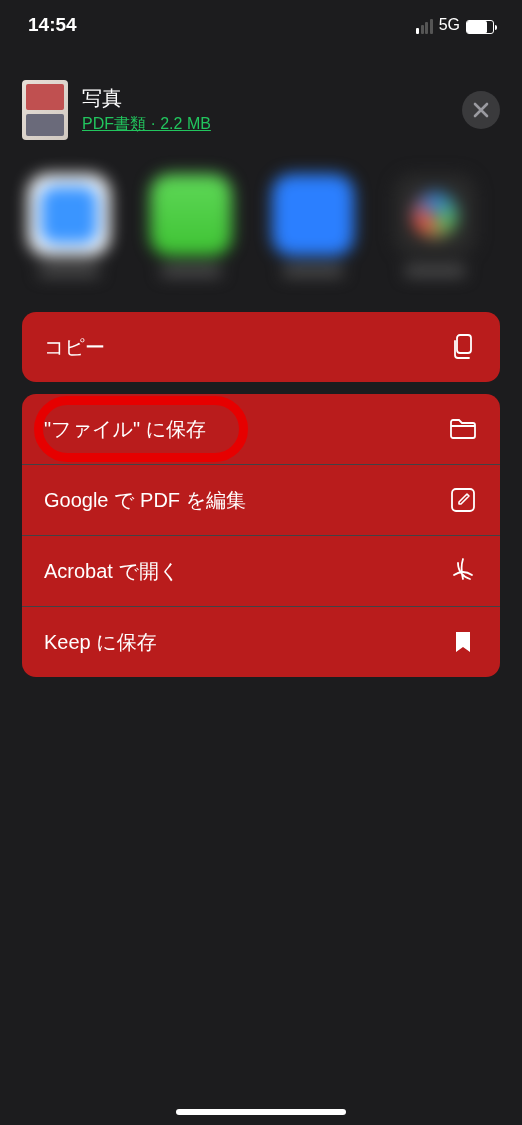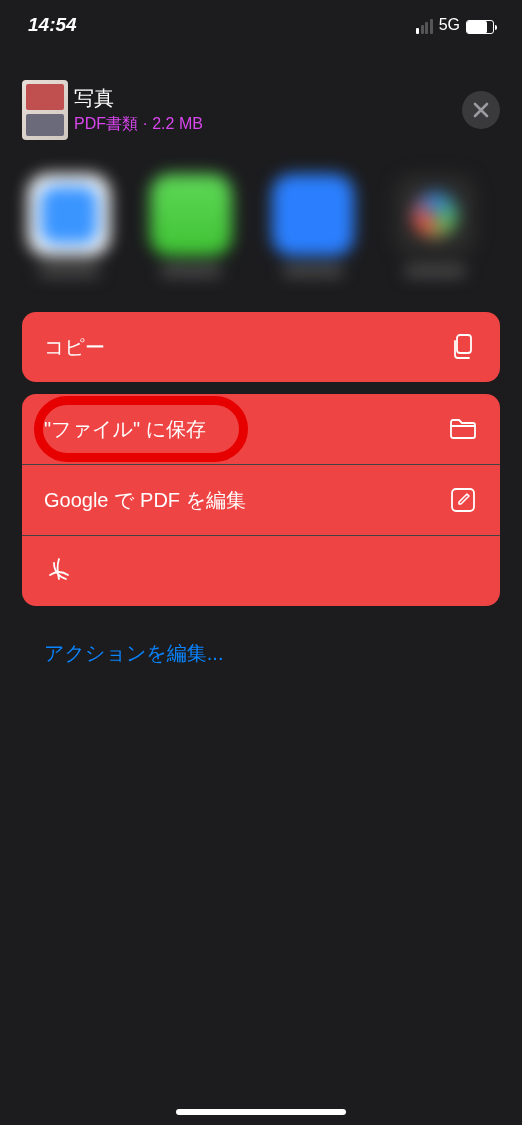--- a/index.html
+++ b/index.html
@@ -12,50 +12,50 @@
       position: relative;
     }
     .status-bar {
       height: 50px;
       display: flex;
       justify-content: space-between;
       align-items: center;
       padding: 0 28px;
       color: #fff;
     }
-    .status-time { font-size: 19px; font-weight: 600; font-style: italic; }
+    .status-time { font-size: 19px; font-weight: 600; }
     .status-right { display: flex; align-items: flex-end; gap: 6px; }
     .signal-bars { display: flex; align-items: flex-end; gap: 1.5px; }
     .bar { width: 3px; background: #fff; border-radius: 1px; }
     .bar.dim { background: #555; }
     .b1 { height: 6px; } .b2 { height: 9px; } .b3 { height: 12px; } .b4 { height: 15px; }
     .net-label { font-size: 16px; color: #fff; }
     .battery { width: 28px; height: 14px; border: 1.5px solid #fff; border-radius: 3px; position: relative; }
     .battery::after { content: ""; position: absolute; right: -4px; top: 3.5px; width: 2.5px; height: 5px; background: #fff; border-radius: 0 2px 2px 0; }
     .battery-fill { width: 75%; height: 100%; background: #fff; border-radius: 1.5px; }
 
     .header {
       display: flex;
       align-items: center;
       padding: 30px 22px 20px;
-      gap: 6px;
+      gap: 14px;
     }
     .thumb {
       width: 46px;
       height: 60px;
       background: linear-gradient(135deg, #e8e0d8 0%, #d0c8c0 100%);
       border-radius: 4px;
       position: relative;
       overflow: hidden;
     }
     .thumb::before { content: ""; position: absolute; top: 4px; left: 4px; right: 4px; height: 26px; background: #c05050; border-radius: 2px; }
     .thumb::after { content: ""; position: absolute; bottom: 4px; left: 4px; right: 4px; height: 22px; background: #6a6a7a; border-radius: 2px; }
     .header-text { flex: 1; }
     .header-title { color: #fff; font-size: 20px; font-weight: 400; margin-bottom: 2px; }
-    .header-sub { color: #d946ef; font-size: 16px; }
+    .header-sub { color: #22c55e; font-size: 16px; text-decoration: underline; }
     .close-btn {
       width: 38px; height: 38px; border-radius: 50%;
       background: #3a3a3c; display: flex; align-items: center; justify-content: center;
       cursor: pointer;
     }
 
     .apps-row {
       display: flex;
       gap: 40px;
       padding: 14px 28px 36px;
@@ -69,21 +69,21 @@
     .app-label { width: 60px; height: 10px; background: #555; border-radius: 3px; }
     .app1 { background: #fff; position: relative; }
     .app1::after { content: ""; position: absolute; inset: 12px; background: #3a95ff; border-radius: 14px; }
     .app2 { background: linear-gradient(#5fd858, #3ec233); }
     .app3 { background: #2b7fff; }
     .app4 { background: #2a2a2a; position: relative; }
     .app4::after { content: ""; position: absolute; inset: 18px; background: conic-gradient(#2d7dd2, #5ab85a 120deg, #e84d3d 240deg, #2d7dd2 360deg); border-radius: 50%; }
 
     .actions { padding: 0 22px; }
     .card {
-      background: #ef4444;
+      background: #b91c1c;
       border-radius: 14px;
       margin-bottom: 12px;
       overflow: hidden;
     }
     .action-row {
       display: flex;
       align-items: center;
       justify-content: space-between;
       padding: 20px 22px;
       cursor: pointer;
@@ -204,24 +204,32 @@
     <div class="action-row">
       <span class="action-label">Google で PDF を編集</span>
       <span class="action-icon">
         <svg width="26" height="26" viewBox="0 0 26 26" fill="none">
             <rect x="2" y="2" width="22" height="22" rx="4" stroke="#fff" stroke-width="1.8"></rect>
             <path d="M17 7l2 2-8 8H9v-2l8-8z" stroke="#fff" stroke-width="1.6" stroke-linejoin="round"></path>
           </svg>
       </span>
     </div>
     <div class="action-row">
+      <span class="action-label">Acrobat で開く</span>
       <span class="action-icon">
         <svg width="26" height="28" viewBox="0 0 26 28" fill="none">
             <path d="M13 2c-2 6-2 12 0 20M4 18c6-4 12-4 18 0M8 6c0 8 5 14 12 16" stroke="#fff" stroke-width="1.8" stroke-linecap="round"></path>
           </svg>
       </span>
     </div>
-  </div>
-
-  <div class="edit-link">アクションを編集...</div>
+    <div class="action-row">
+      <span class="action-label">Keep に保存</span>
+      <span class="action-icon">
+        <svg width="18" height="24" viewBox="0 0 18 24" fill="#fff">
+            <path d="M2 2h14v20l-7-5-7 5V2z"></path>
+          </svg>
+      </span>
+    </div>
+  </div>
+
 </div>
 
 <div class="home-indicator"></div>
 
 </body></html>

